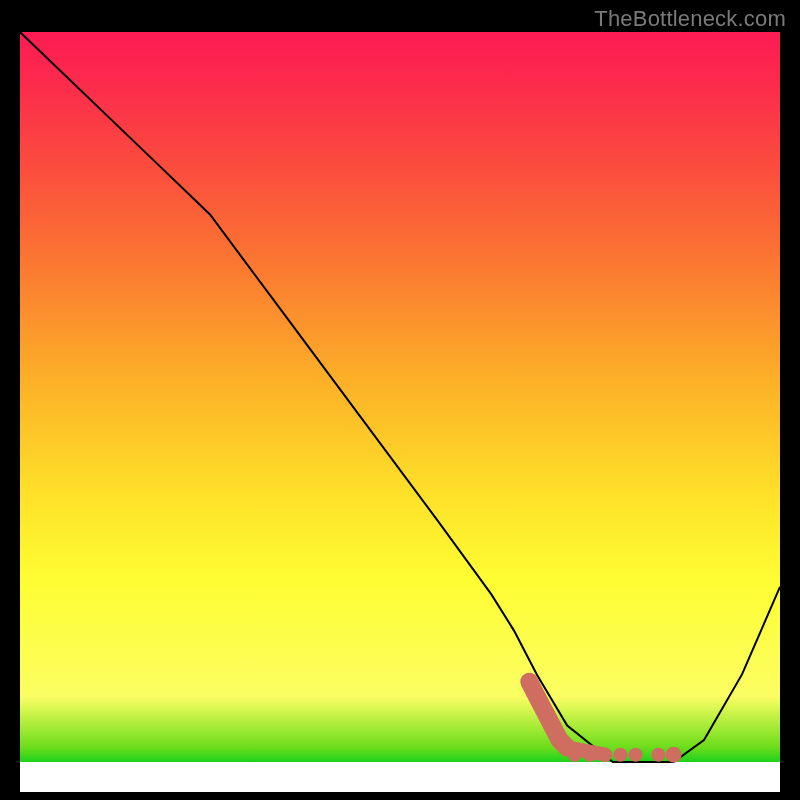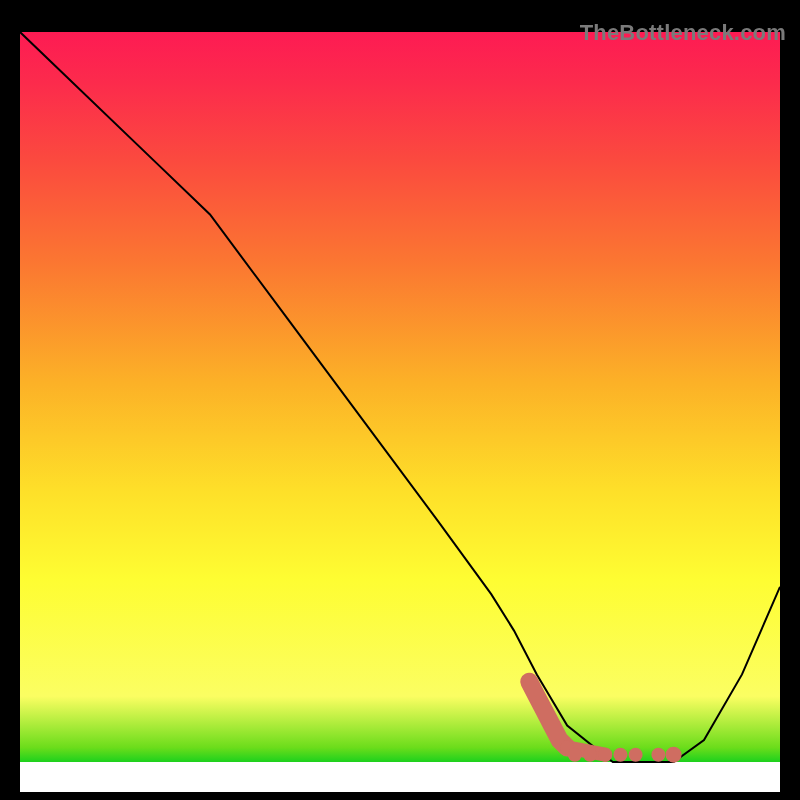--- a/index.html
+++ b/index.html
@@ -10,25 +10,25 @@
     background: #000000;
     overflow: hidden;
   }
   .container {
     position: relative;
     width: 800px;
     height: 800px;
   }
   .watermark {
     position: absolute;
-    top: 20px;
+    top: 6px;
     right: 14px;
     font-family: Arial, Helvetica, sans-serif;
     font-size: 22px;
-    font-weight: bold;
+    font-weight: normal;
     color: #7a7a7a;
     letter-spacing: 0.2px;
     z-index: 5;
   }
   .plot-frame {
     position: absolute;
     left: 20px;
     top: 32px;
     width: 760px;
     height: 760px;

